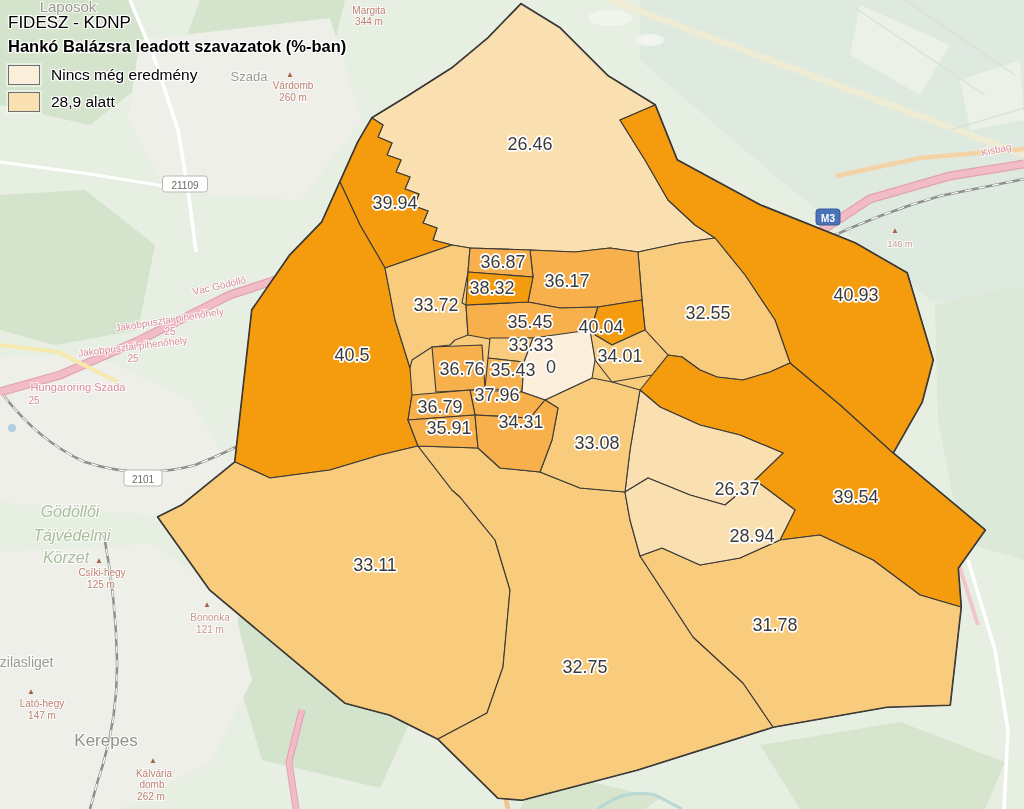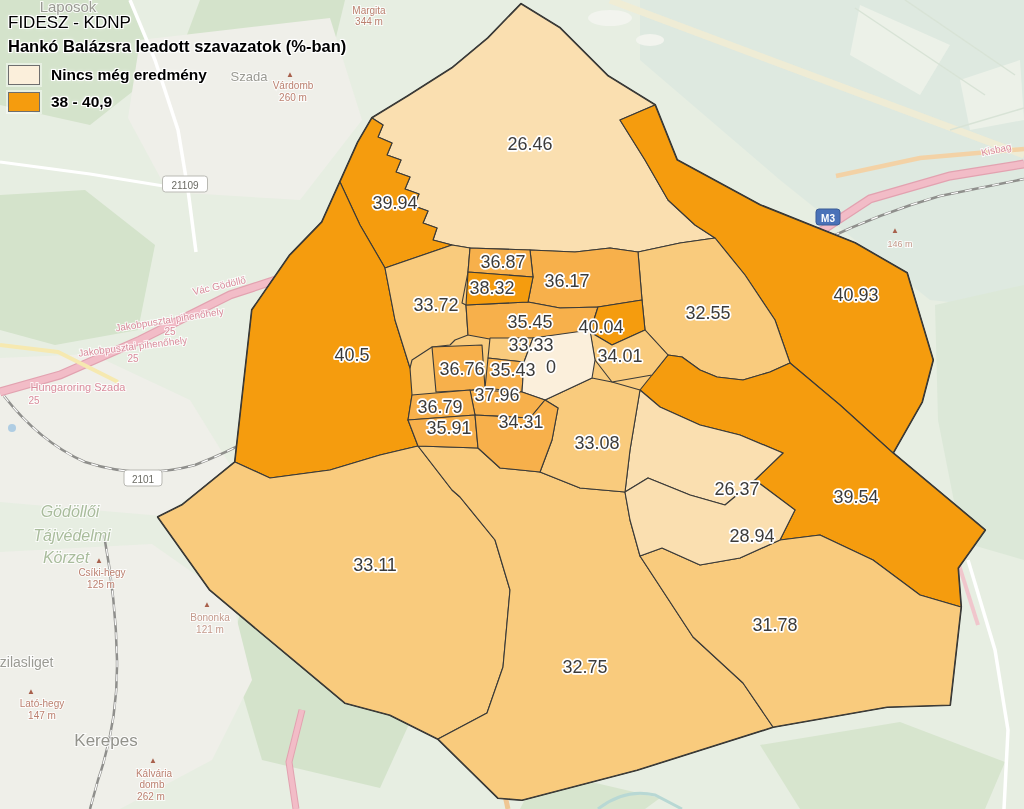--- a/index.html
+++ b/index.html
@@ -6,21 +6,21 @@
   .stage{position:relative;width:1024px;height:809px;overflow:hidden;
          font-family:"Liberation Sans",sans-serif;background:#E7EEE2;}
   .stage svg{position:absolute;left:0;top:0;}
   .overlay{position:absolute;left:8px;top:12px;z-index:5;pointer-events:none;}
   .halo{text-shadow:-1px -1px 0 #fff,1px -1px 0 #fff,-1px 1px 0 #fff,1px 1px 0 #fff,0 0 4px #fff;}
   .t1{font-size:17px;font-weight:normal;color:#000;line-height:1.35;}
   .t2{font-size:16.5px;font-weight:bold;color:#000;line-height:1.35;margin-bottom:4px;}
   .lrow{display:flex;align-items:center;height:27px;}
   .sw{width:30px;height:18px;border:1px solid #6e6e6e;margin-right:11px;flex:0 0 auto;
       box-shadow:0 0 0 2px rgba(255,255,255,.45);}
-  .ltext{font-size:15.5px;font-weight:bold;color:#000;white-space:nowrap;}
+  .ltext{font-size:15.5px;font-weight:normal;color:#000;white-space:nowrap;}
   .dlabel{font-size:18px;fill:#3b3b3b;stroke:#ffffff;stroke-width:3.4px;paint-order:stroke;
           stroke-linejoin:round;text-anchor:middle;}
   .blabel{paint-order:stroke;stroke:#ffffff;stroke-width:2px;stroke-opacity:.8;text-anchor:middle;}
   .ital{font-style:italic;}
   .shieldtext{font-size:10px;text-anchor:middle;}
 </style>
 </head>
 <body>
 
 <div class="stage">
@@ -184,17 +184,17 @@
   </svg>
 
   <div class="overlay">
     <div class="t1 halo">FIDESZ - KDNP</div>
     <div class="t2 halo">Hankó Balázsra leadott szavazatok (%-ban)</div>
     <div class="lrow">
       <span class="sw" style="background:var(--c1)"></span>
       <span class="ltext halo">Nincs még eredmény</span>
     </div>
     <div class="lrow">
-      <span class="sw" style="background:var(--c5)"></span>
-      <span class="ltext halo">38 - 40,9</span>
+      <span class="sw" style="background:var(--c2)"></span>
+      <span class="ltext halo">28,9 alatt</span>
     </div>
   </div>
 </div>
 
 </body></html>

